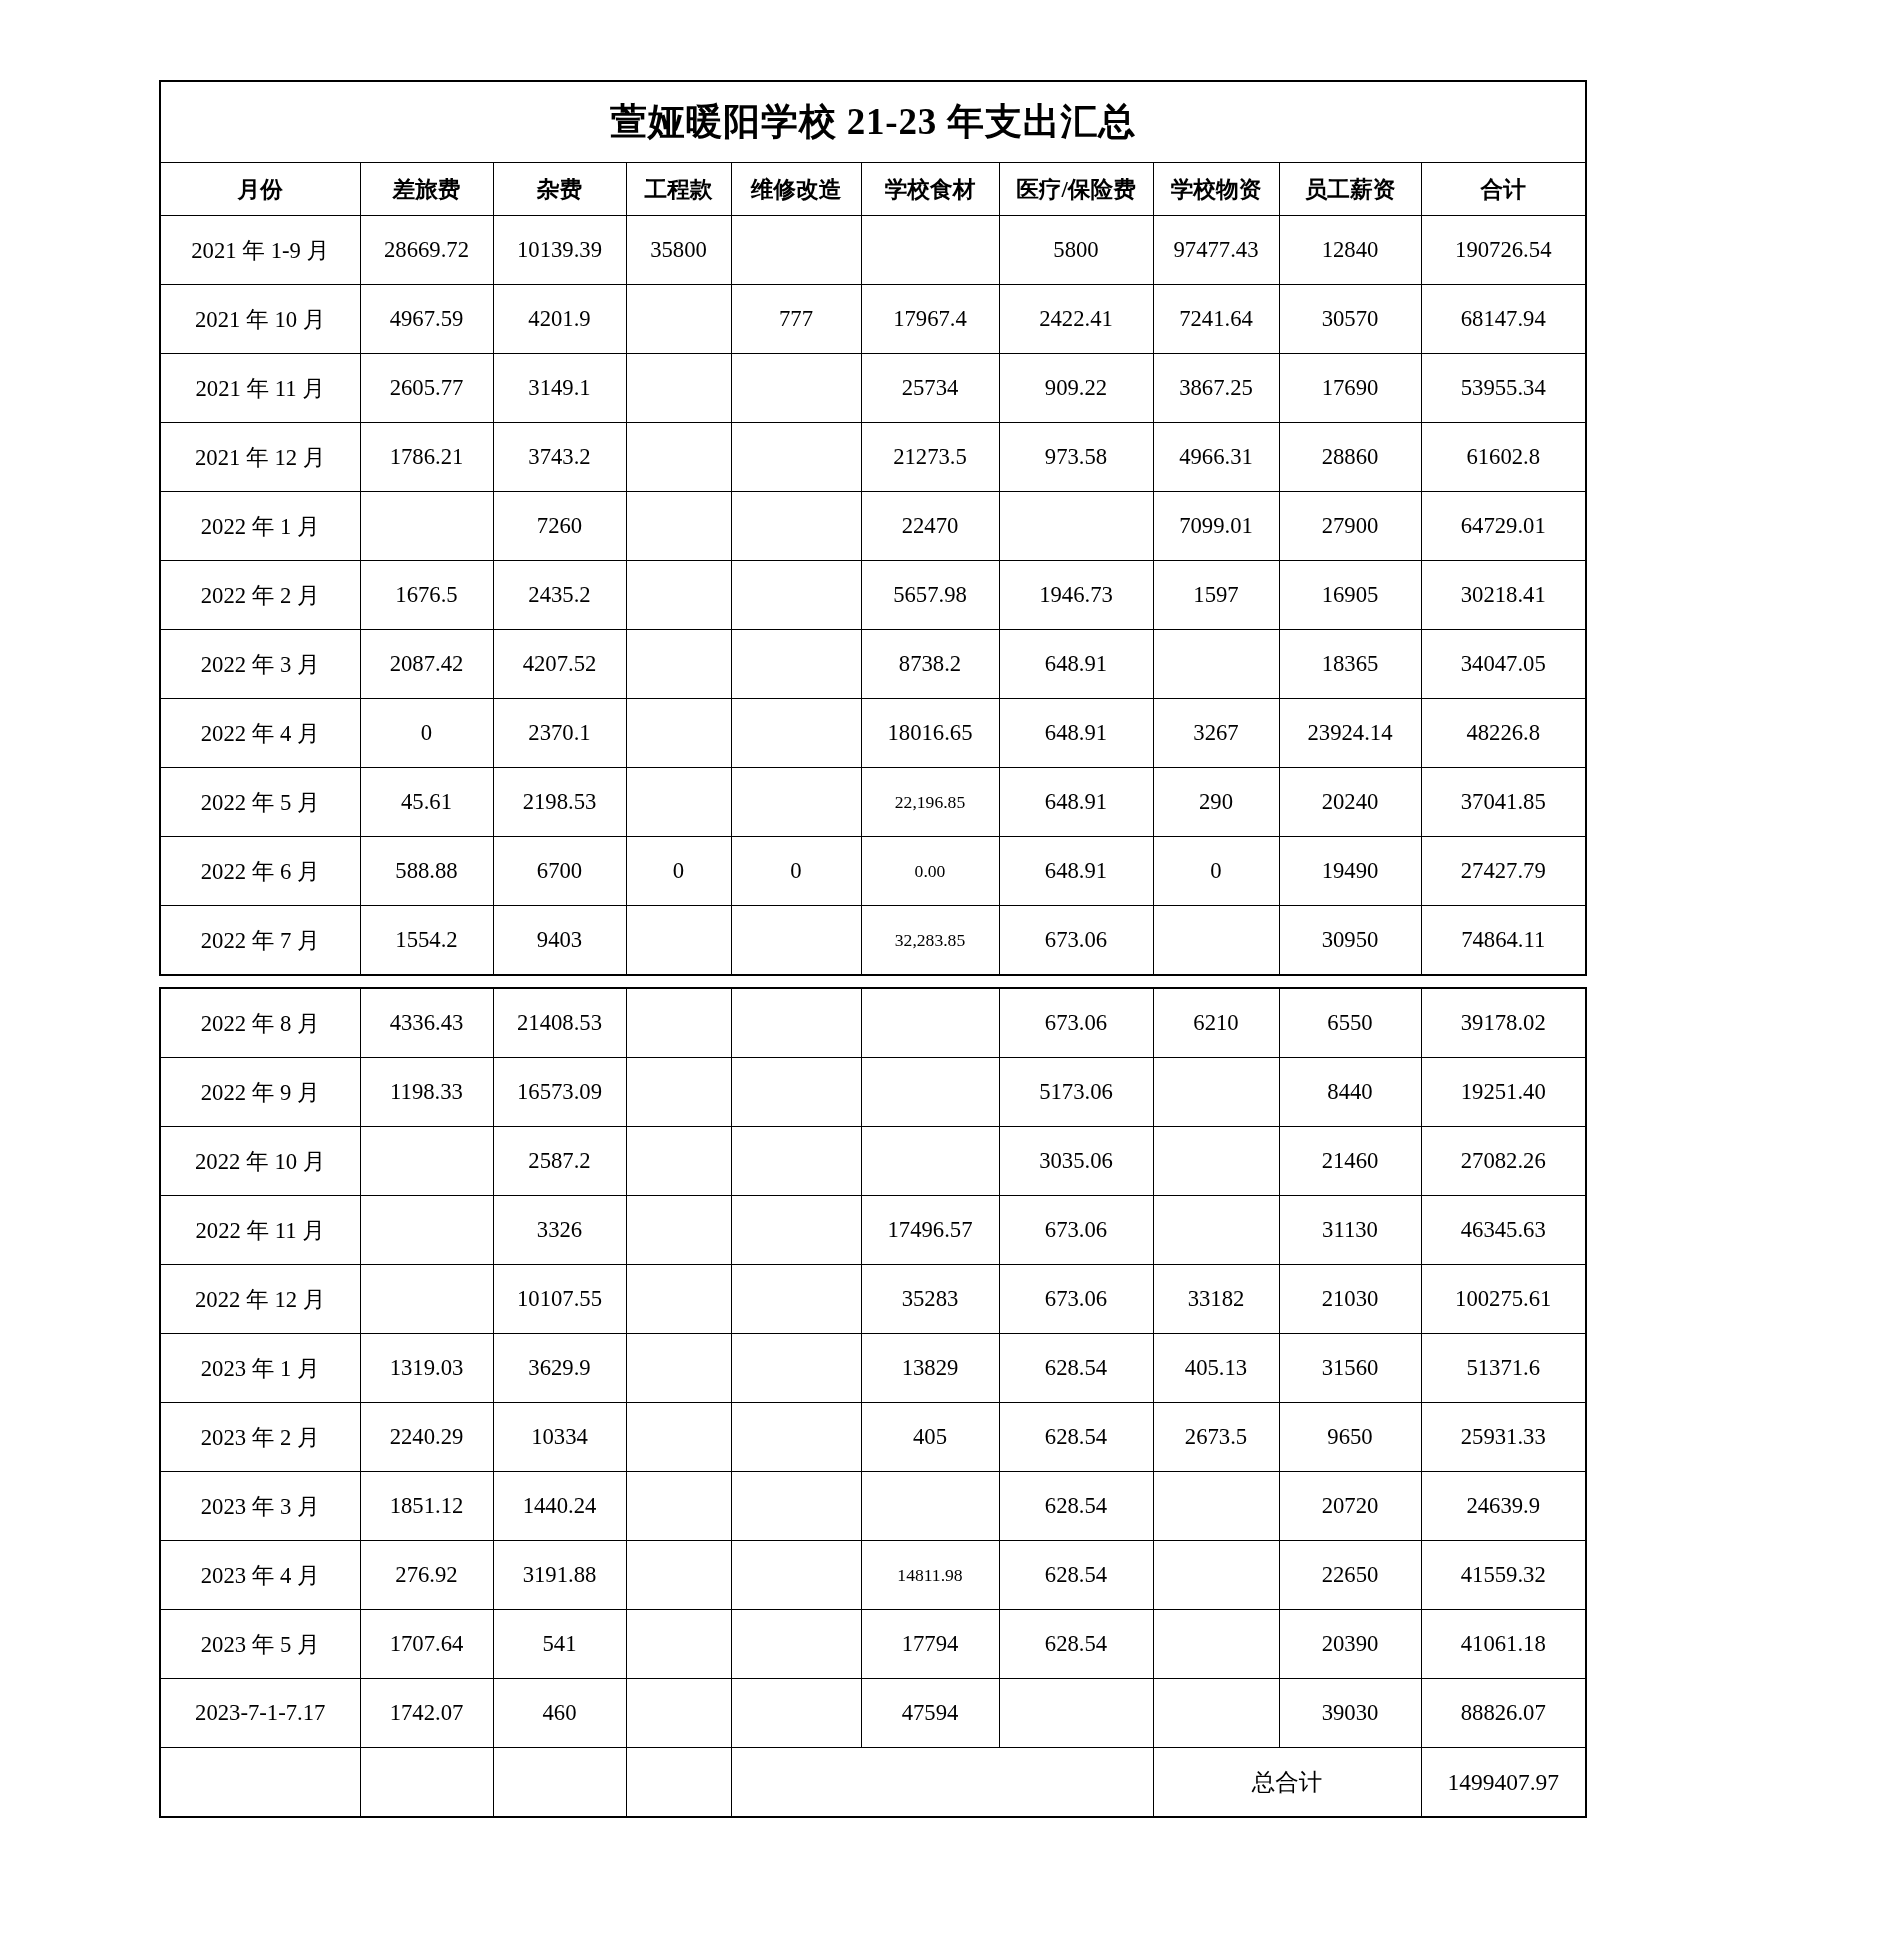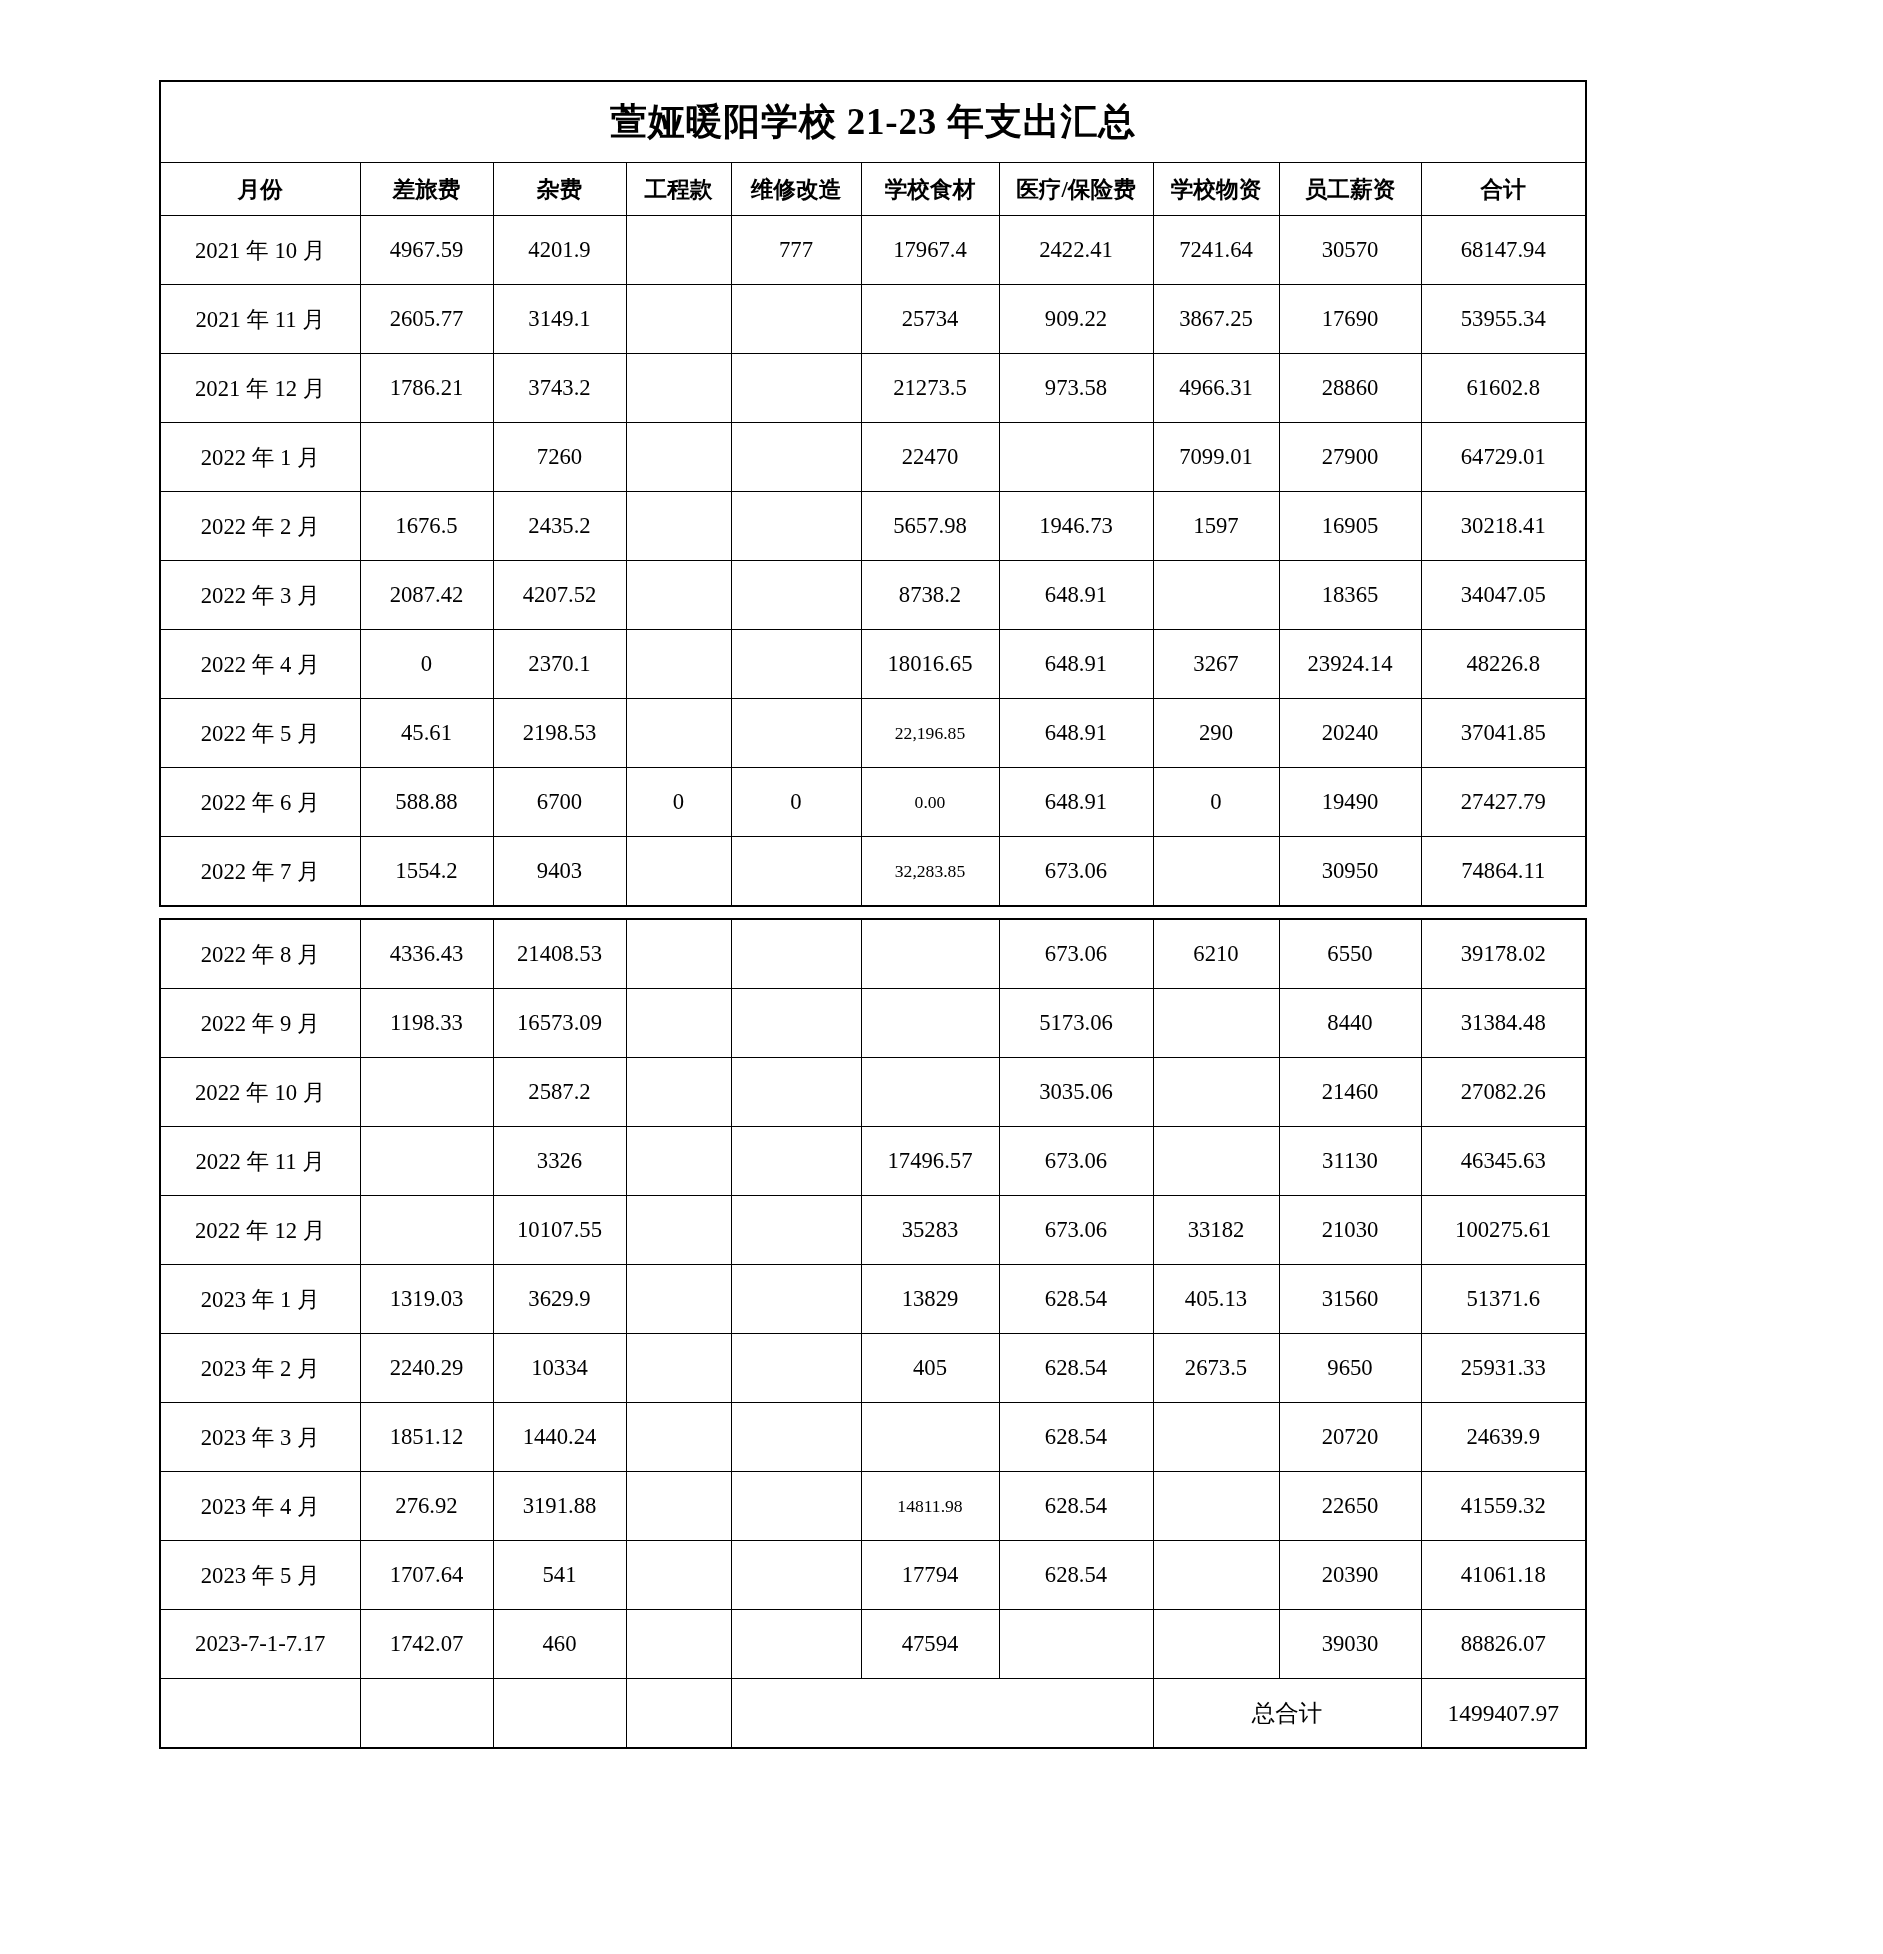--- a/index.html
+++ b/index.html
@@ -81,20 +81,32 @@
             <td>差旅费</td>
             <td>杂费</td>
             <td>工程款</td>
             <td>维修改造</td>
             <td>学校食材</td>
             <td>医疗/保险费</td>
             <td>学校物资</td>
             <td>员工薪资</td>
             <td>合计</td>
           </tr>
+      <tr>
+            <td>2021 年 1-9 月</td>
+            <td>28669.72</td>
+            <td>10139.39</td>
+            <td>35800</td>
+            <td></td>
+            <td></td>
+            <td>5800</td>
+            <td>97477.43</td>
+            <td>12840</td>
+            <td>190726.54</td>
+          </tr>
           <tr>
             <td>2021 年 10 月</td>
             <td>4967.59</td>
             <td>4201.9</td>
             <td></td>
             <td>777</td>
             <td>17967.4</td>
             <td>2422.41</td>
             <td>7241.64</td>
             <td>30570</td>
@@ -242,21 +254,21 @@
           <tr>
             <td>2022 年 9 月</td>
             <td>1198.33</td>
             <td>16573.09</td>
             <td></td>
             <td></td>
             <td></td>
             <td>5173.06</td>
             <td></td>
             <td>8440</td>
-            <td>31384.48</td>
+            <td>19251.40</td>
           </tr>
           <tr>
             <td>2022 年 10 月</td>
             <td></td>
             <td>2587.2</td>
             <td></td>
             <td></td>
             <td></td>
             <td>3035.06</td>
             <td></td>

